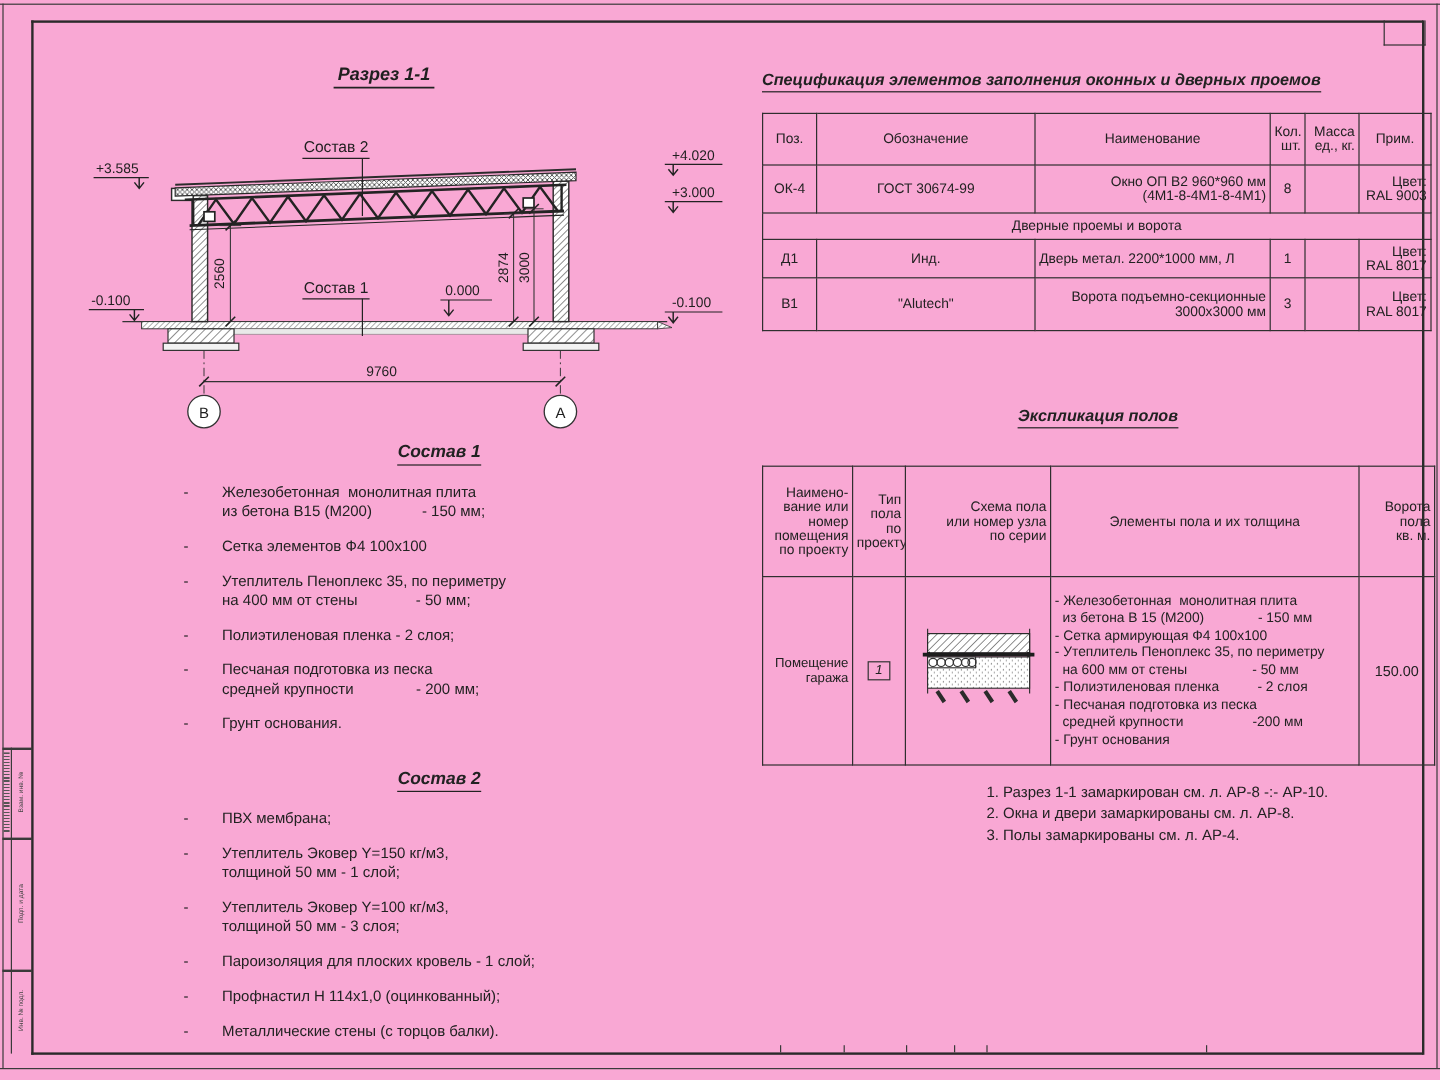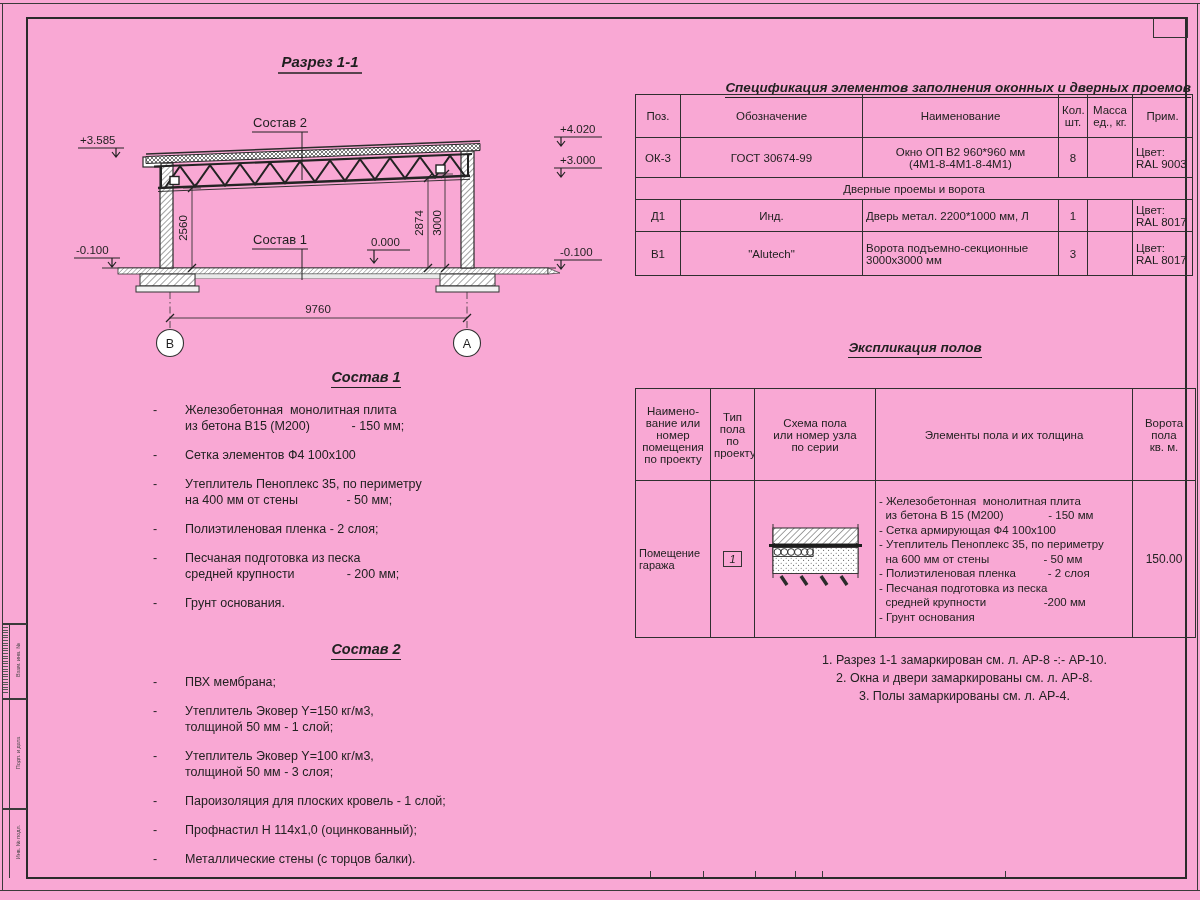--- a/index.html
+++ b/index.html
@@ -16,26 +16,26 @@
   .sostav{position:absolute;left:150px;width:432px;}
   .sostav-head{text-align:center;margin-bottom:16px;}
   .sostav-item{display:flex;margin-bottom:13px;font-size:12.5px;line-height:16px;color:#222;}
   .sostav-item .dash{width:32px;flex:0 0 32px;text-align:left;padding-left:3px;}
   .sostav-item .txt{white-space:pre-wrap;}
   
   table.gtable{border-collapse:collapse;table-layout:fixed;width:100%;}
   table.gtable td,table.gtable th{border:1.6px solid #2f2f2f;font-weight:normal;
       font-size:11.5px;color:#222;padding:1px 3px;vertical-align:middle;overflow:hidden;}
   .c{text-align:center;}
-  .pre{white-space:pre-line;}
+  .pre{white-space:pre-line;text-align:right;}
   .band{text-align:center;font-size:12px;}
   .small{font-size:10px;line-height:12px;}
   .elements-cell{font-size:11px;line-height:14.5px;white-space:pre;padding-left:6px;}
   .notes{position:absolute;left:822px;top:651px;font-size:12.5px;line-height:18px;color:#222;}
-  .note-line{white-space:pre;text-align:center;}
+  .note-line{white-space:pre;}
   
   .stamp-label{position:absolute;font-size:5.5px;color:#444;transform:rotate(-90deg);
                transform-origin:center center;white-space:nowrap;}
   .scribble{position:absolute;left:3px;width:5px;
       background:repeating-linear-gradient(to bottom,#555 0,#555 1px,transparent 1px,transparent 2.6px);}
   .tick-b{position:absolute;width:1px;height:6px;background:#3a3a3a;}
   .type-box{display:inline-block;border:1px solid #333;font-style:italic;font-size:11px;
             padding:1px 5px;color:#222;}
   svg text{fill:#1f1f1f;}
 </style>
@@ -220,21 +220,21 @@
     <g>
       <circle cx="130" cy="313" r="13.5" fill="#fff" stroke="#333" stroke-width="1.1"></circle>
       <text x="130" y="318" text-anchor="middle" font-size="12.5">В</text>
     </g>
     <g>
       <circle cx="427" cy="313" r="13.5" fill="#fff" stroke="#333" stroke-width="1.1"></circle>
       <text x="427" y="318" text-anchor="middle" font-size="12.5">А</text>
     </g>
   </svg>
 
-  <div class="abs" style="left:635px;top:58px;width:556px;text-align:right;margin-top:20px;">
+  <div class="abs" style="left:635px;top:58px;width:556px;text-align:left;">
     <span class="dwg-title" style="font-size:13.5px;">Спецификация элементов заполнения оконных и дверных проемов</span>
   </div>
 
   <div class="abs" style="left:635px;top:94px;width:557px;">
     <table class="gtable">
       <colgroup>
         <col style="width:45px">
           <col style="width:182px">
           <col style="width:196px">
         <col style="width:29px">
@@ -246,21 +246,21 @@
         <th class="c">Поз.</th>
         <th class="c">Обозначение</th>
         <th class="c">Наименование</th>
         <th class="c pre">Кол.
 шт.</th>
         <th class="c pre">Масса
 ед., кг.</th>
         <th class="c">Прим.</th>
       </tr>
       <tr style="height:40px">
-        <td class="c">ОК-3</td>
+        <td class="c">ОК-4</td>
         <td class="c">ГОСТ 30674-99</td>
         <td class="c pre">Окно ОП В2 960*960 мм
 (4М1-8-4М1-8-4М1)</td>
         <td class="c">8</td>
         <td class="c"></td>
         <td class="pre small">Цвет:
 RAL 9003</td>
       </tr>
       <tr style="height:22px">
         <td class="band" colspan="6">Дверные проемы и ворота</td>

